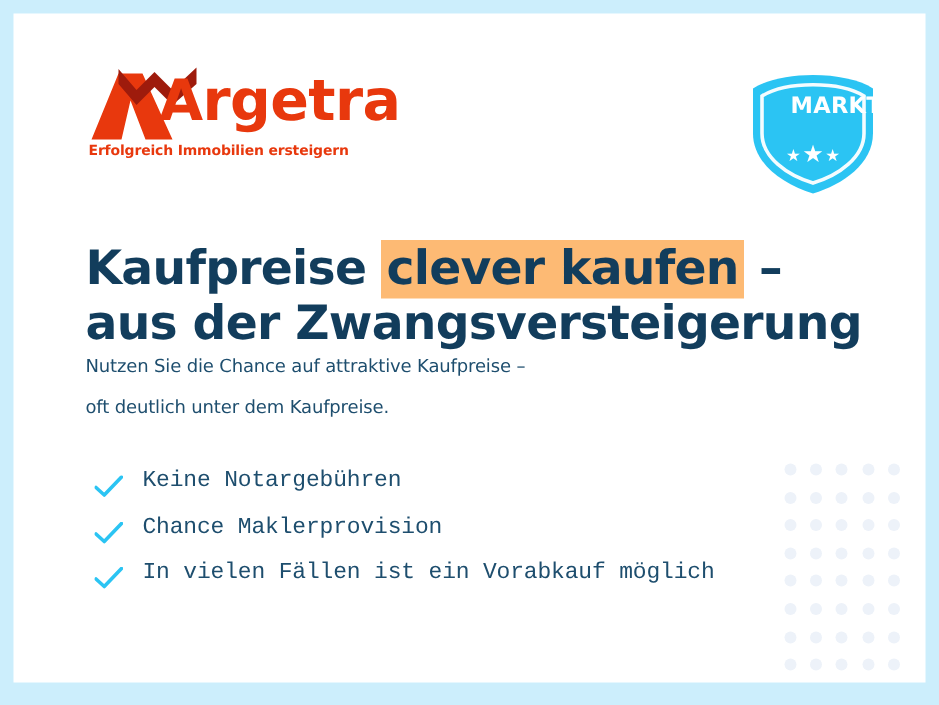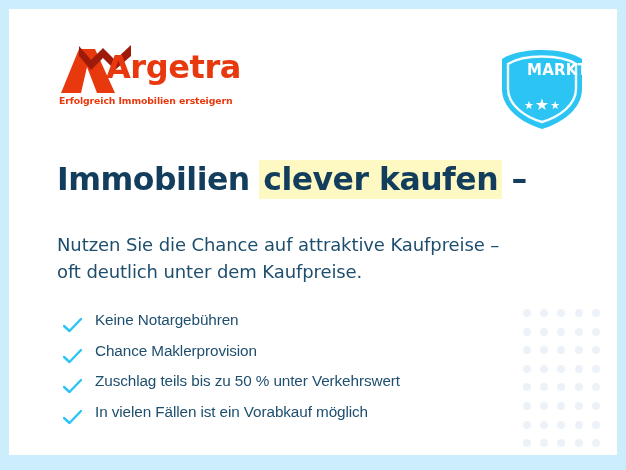--- a/index.html
+++ b/index.html
@@ -65,21 +65,21 @@
     position: absolute;
     left: 0;
     top: 0;
     width: 190px;
     height: 52px;
   }
   #logo-word {
     position: absolute;
     left: 49px;
     top: 1px;
-    font-size: 32px;
+    font-size: 38px;
     font-weight: bold;
     color: #E8380D;
     letter-spacing: -0.4px;
     line-height: 46px;
     font-family: "DejaVu Sans", sans-serif;
   }
   #logo-tagline {
     position: absolute;
     left: 2px;
     top: 52px;
@@ -135,33 +135,33 @@
     width: 470px;
     color: #123D5C;
     font-size: 31.5px;
     font-weight: bold;
     line-height: 37px;
     letter-spacing: -0.5px;
     font-family: "DejaVu Sans", sans-serif;
   }
   #headline .line { display: block; white-space: nowrap; }
   #headline .hl {
-    background: #fef9c3;
+    background: #fdba74;
     padding: 1px 4px 2px 4px;
     margin: 0 -1px;
   }
 
   
   #sub {
     position: absolute;
     left: 48px;
     top: 222px;
     width: 500px;
     color: #1E4E6E;
-    font-size: 18px;
+    font-size: 12px;
     line-height: 27px;
     letter-spacing: -0.1px;
     font-family: "DejaVu Sans", sans-serif;
   }
   #sub .line { display: block; white-space: nowrap; }
 
   
   #bullets {
     position: absolute;
     left: 52px;
@@ -170,21 +170,21 @@
   }
   .bullet {
     position: relative;
     height: 30.5px;
     padding-left: 34px;
     color: #1E4E6E;
     font-size: 15.3px;
     line-height: 30.5px;
     letter-spacing: -0.1px;
     white-space: nowrap;
-    font-family: Liberation Sans, sans-serif;
+    font-family: Liberation Mono, monospace;
   }
   .bullet .check {
     position: absolute;
     left: 2px;
     top: 8px;
     width: 19px;
     height: 15px;
     display: block;
   }
 </style>
@@ -257,21 +257,22 @@
       </svg>
       <div id="badge-text">
         <span>MARKT</span>
       </div>
       <div id="badge-stars">
         <span class="st">★</span><span class="st-big">★</span><span class="st">★</span>
       </div>
     </div>
 
     <h1 id="headline">
-      <span class="line"><span>Immobilien </span><span class="hl">clever kaufen</span><span> –</span></span>
+      <span class="line"><span>Kaufpreise </span><span class="hl">clever kaufen</span><span> –</span></span>
+      <span class="line">aus der Zwangsversteigerung</span>
     </h1>
 
     <div id="sub">
       <span class="line">Nutzen Sie die Chance auf attraktive Kaufpreise –</span>
       <span class="line">oft deutlich unter dem Kaufpreise.</span>
     </div>
 
     <ul id="bullets" style="list-style:none;margin:0;padding:0;">
       <li class="bullet">
         <span class="check">
@@ -288,26 +289,18 @@
           </svg>
         </span>
         <span>Chance Maklerprovision</span>
       </li>
       <li class="bullet">
         <span class="check">
           <svg width="19" height="15" viewBox="0 0 19 15" xmlns="http://www.w3.org/2000/svg">
             <polyline points="1,8 6.5,13 18,1" fill="none" stroke="#2BC4F3" stroke-width="2.4" stroke-linecap="round" stroke-linejoin="round"></polyline>
           </svg>
         </span>
-        <span>Zuschlag teils bis zu 50 % unter Verkehrswert</span>
-      </li>
-      <li class="bullet">
-        <span class="check">
-          <svg width="19" height="15" viewBox="0 0 19 15" xmlns="http://www.w3.org/2000/svg">
-            <polyline points="1,8 6.5,13 18,1" fill="none" stroke="#2BC4F3" stroke-width="2.4" stroke-linecap="round" stroke-linejoin="round"></polyline>
-          </svg>
-        </span>
         <span>In vielen Fällen ist ein Vorabkauf möglich</span>
       </li>
     </ul>
 
   </div>
 </div>
 
 </body></html>

